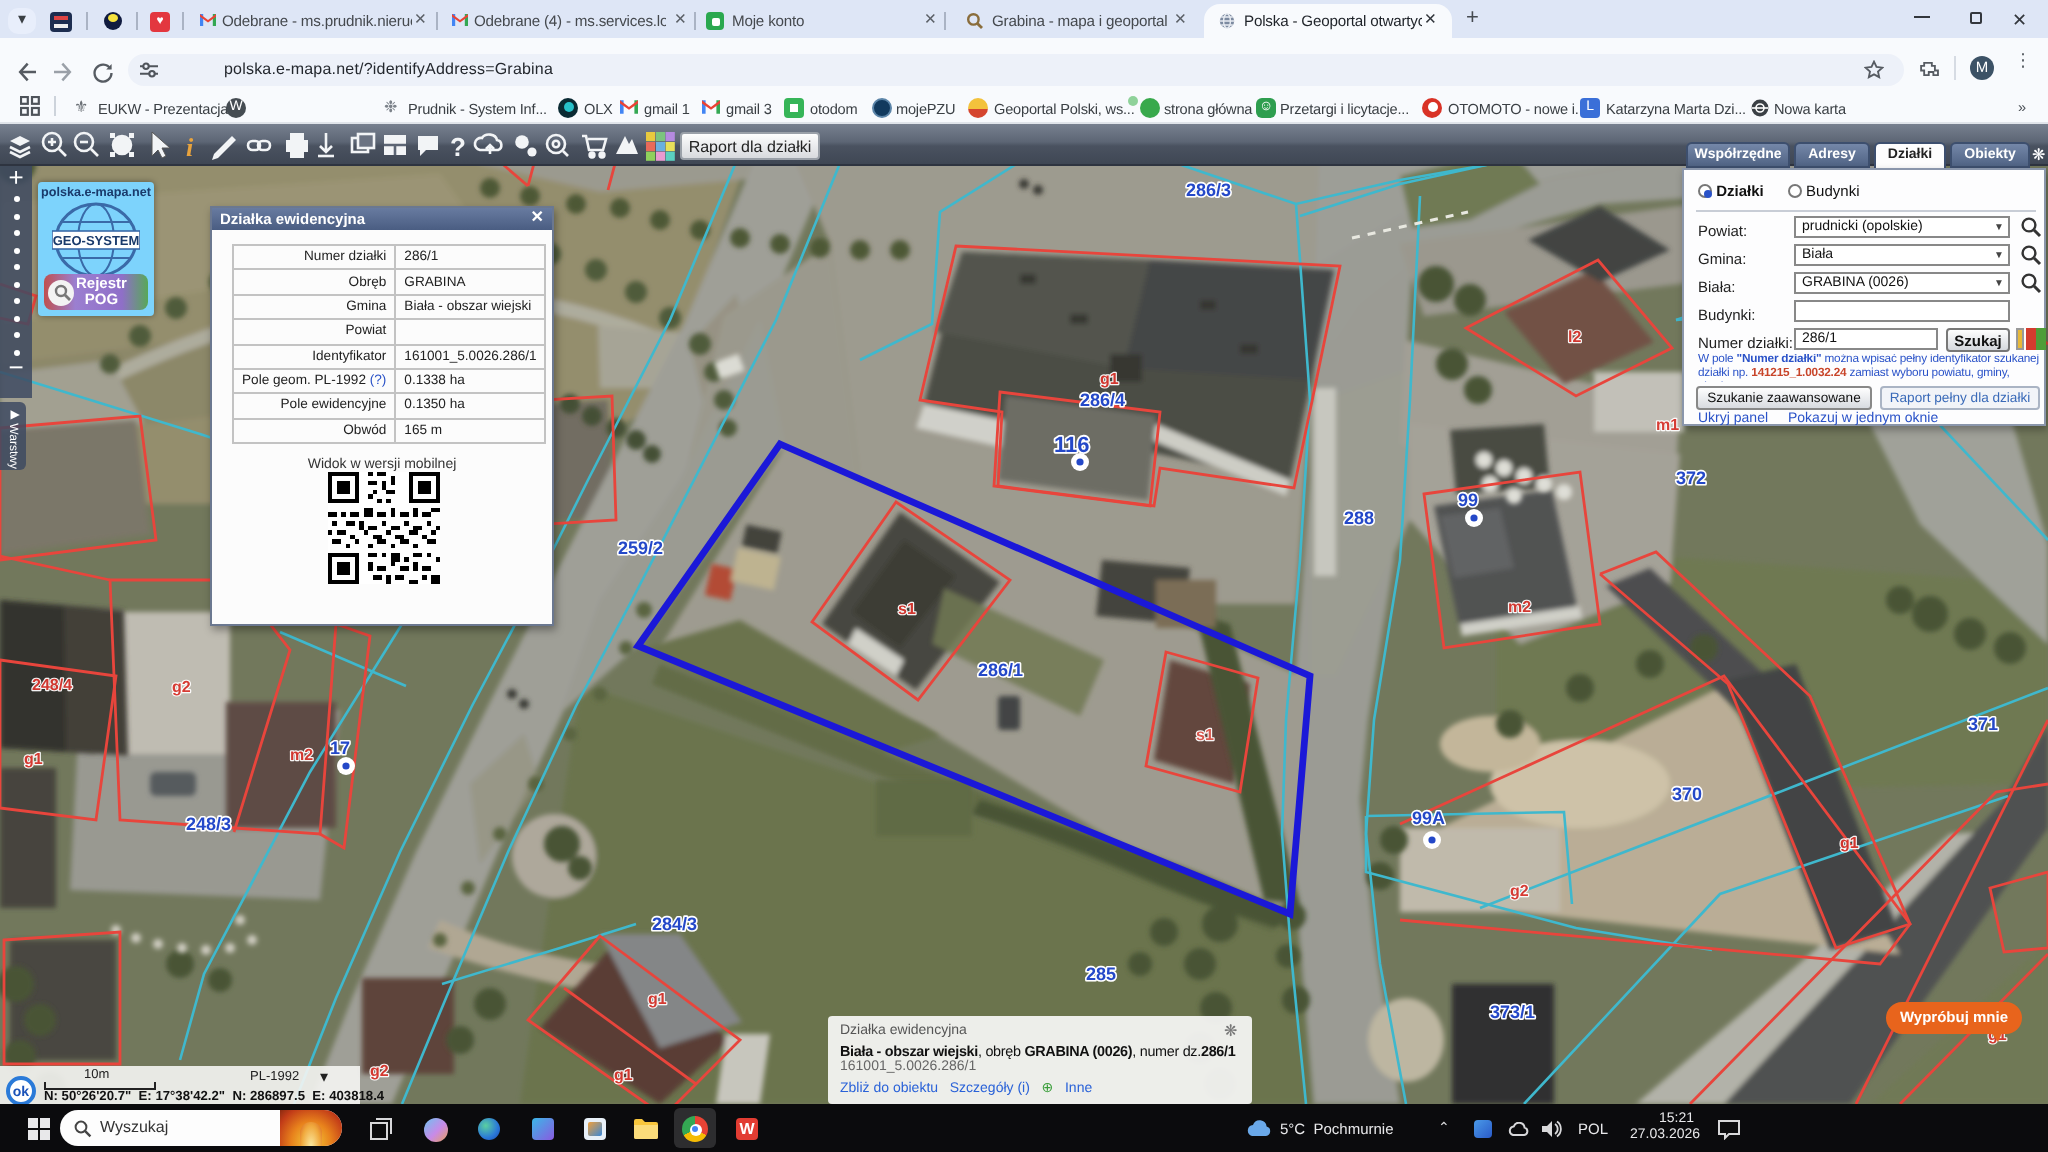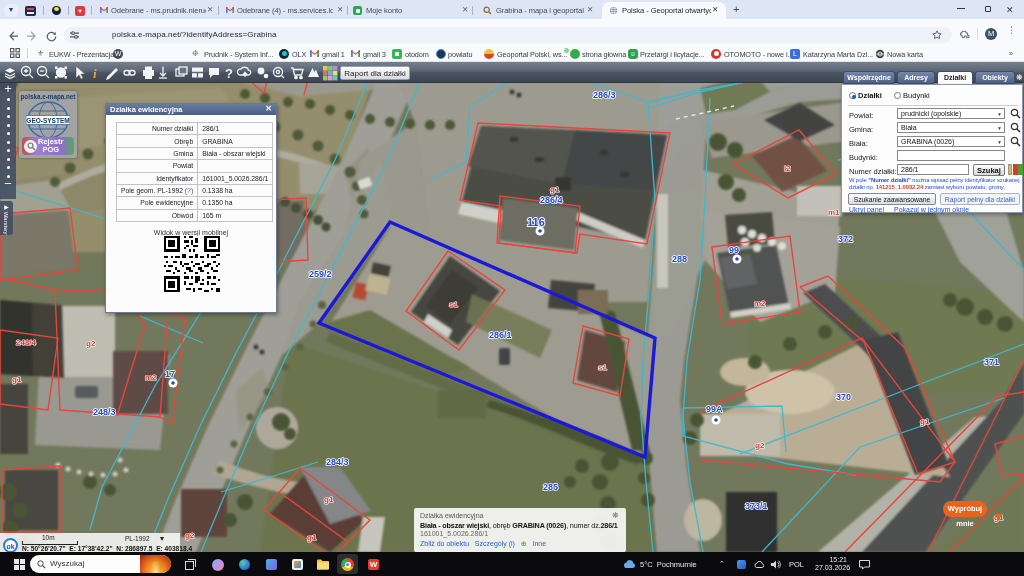--- a/index.html
+++ b/index.html
@@ -162,21 +162,21 @@
         <path d="M0 1l4 3 4-3v1.4L4 5.2 0 2.4z" fill="#ea4335"></path>
       </svg>
   <div class="abs" style="left:363px;top:5.5px;">gmail 3</div>
 
   <div class="abs" style="left:392px;top:4.5px;width:10px;height:10px;background:#36b558;border-radius:2px;">
         <div style="margin:3px;width:4px;height:4px;background:#fff;"></div>
       </div>
   <div class="abs" style="left:405px;top:5.5px;">otodom</div>
 
   <div class="abs" style="left:436px;top:4.5px;width:10px;height:10px;border-radius:50%;background:#123a5e;border:1px solid #5b84a8;"></div>
-  <div class="abs" style="left:448px;top:5.5px;">powiatu</div>
+  <div class="abs" style="left:448px;top:5.5px;">mojePZU</div>
 
   <div class="abs" style="left:484px;top:4.5px;width:10px;height:10px;border-radius:50%;background:linear-gradient(180deg,#f3c23c 55%,#d5452f 55%);"></div>
   <div class="abs" style="left:497px;top:5.5px;">Geoportal Polski, ws...</div>
 
   <div class="abs" style="left:570px;top:4.5px;width:10px;height:10px;border-radius:50%;background:#38a94c;"></div>
   <div class="abs" style="left:564px;top:4px;width:5px;height:5px;border-radius:50%;background:#8fd29a;"></div>
   <div class="abs" style="left:582px;top:5.5px;">strona główna</div>
 
   <div class="abs" style="left:628px;top:4.5px;width:10px;height:10px;border-radius:3px;background:#2e9e4f;color:#fff;font-size:7px;text-align:center;line-height:10px;">☺</div>
   <div class="abs" style="left:640px;top:5.5px;">Przetargi i licytacje...</div>
@@ -762,21 +762,21 @@
     <div style="width:3px;height:3px;border-radius:50%;background:#fff;margin-bottom:5.5px;"></div>
     <div style="width:3px;height:3px;border-radius:50%;background:#fff;"></div>
   </div>
   <div style="text-align:center;font-size:13px;line-height:11px;">−</div>
 </div>
 
 <div class="abs" style="left:0;top:139px;width:13px;height:34px;background:rgba(62,74,97,0.85);border-radius:0 3px 3px 0;overflow:hidden;">
   <div style="writing-mode:vertical-rl;font-size:6px;color:#fff;white-space:nowrap;margin:2px 0 0 3px;">▶ Warstwy</div>
 </div>
 
-<div class="abs" style="left:19px;top:29px;width:58px;height:67px;background:#a3a3a3;border-radius:2px;box-shadow:0 0 3px rgba(0,0,0,0.4);overflow:hidden;">
+<div class="abs" style="left:19px;top:29px;width:58px;height:67px;background:#7dd3fc;border-radius:2px;box-shadow:0 0 3px rgba(0,0,0,0.4);overflow:hidden;">
   <div style="font-size:6.3px;font-weight:bold;color:#1a3a6b;text-align:center;margin-top:2px;">polska.e-mapa.net</div>
   <svg width="44" height="38" viewBox="0 0 44 38" style="margin:1px 7px;">
     <ellipse cx="22" cy="19" rx="20" ry="18" fill="none" stroke="#3a6aa8" stroke-width="1.5"></ellipse>
     <ellipse cx="22" cy="19" rx="9" ry="18" fill="none" stroke="#3a6aa8" stroke-width="1"></ellipse>
     <path d="M2,19 h40 M4,10 h36 M4,28 h36" stroke="#3a6aa8" stroke-width="1" fill="none"></path>
     <rect x="0" y="14.5" width="44" height="9" fill="#fff" stroke="#3a6aa8" stroke-width="0.8"></rect>
     <text x="22" y="21.5" text-anchor="middle" font-size="6.5" font-weight="bold" fill="#1a3a6b" font-family="Liberation Sans,sans-serif">GEO-SYSTEM</text>
   </svg>
   
   <div class="abs" style="left:3px;top:46px;width:52px;height:18px;border-radius:4px;background:linear-gradient(90deg,#c05050 0%,#9b7fd0 30%,#8f6fc8 75%,#58a858 100%);">
@@ -993,21 +993,21 @@
 
   <div class="abs" style="left:22px;top:8px;width:56px;height:4px;border-left:1.3px solid #222;border-right:1.3px solid #222;border-bottom:1.3px solid #222;"></div>
   <div class="abs" style="left:42px;top:1px;font-size:6.5px;color:#222;">10m</div>
 
   <div class="abs" style="left:125px;top:2px;font-size:6.5px;color:#222;">PL-1992</div>
   <div class="abs" style="left:160px;top:1px;font-size:8px;color:#222;">▾</div>
 
   <div class="abs" style="left:22px;top:11.5px;font-size:6.6px;font-weight:bold;color:#111;white-space:nowrap;">N: 50°26'20.7"&nbsp;&nbsp;E: 17°38'42.2"&nbsp;&nbsp;N: 286897.5&nbsp;&nbsp;E: 403818.4</div>
 </div>
 
-<div class="abs" style="left:943px;top:439px;width:44px;height:16px;background:#e8641c;border-radius:8px;color:#fff;font-size:7.5px;font-weight:bold;text-align:center;line-height:15px;">Wypróbuj mnie</div>
+<div class="abs" style="left:943px;top:439px;width:68px;height:16px;background:#e8641c;border-radius:8px;color:#fff;font-size:7.5px;font-weight:bold;text-align:center;line-height:15px;">Wypróbuj mnie</div>
 <div class="abs" style="left:994px;top:452px;width:0;height:0;border-left:5px solid transparent;border-right:3px solid transparent;border-top:7px solid #e8641c;"></div>
 
 </div>
 
 <div class="abs" style="left:0;top:552px;width:1024px;height:24px;background:#0b0b0d;">
 
   <svg class="abs" style="left:14px;top:7px;" width="11" height="11" viewBox="0 0 11 11">
         <g fill="#e8e8ea">
           <rect x="0" y="0" width="5" height="5"></rect>
           <rect x="6" y="0" width="5" height="5"></rect>

